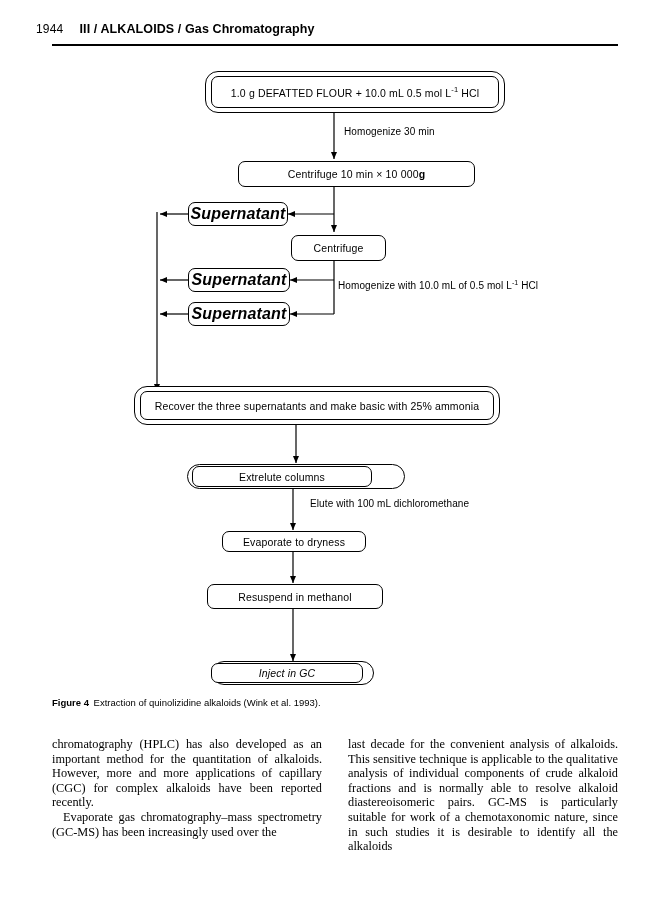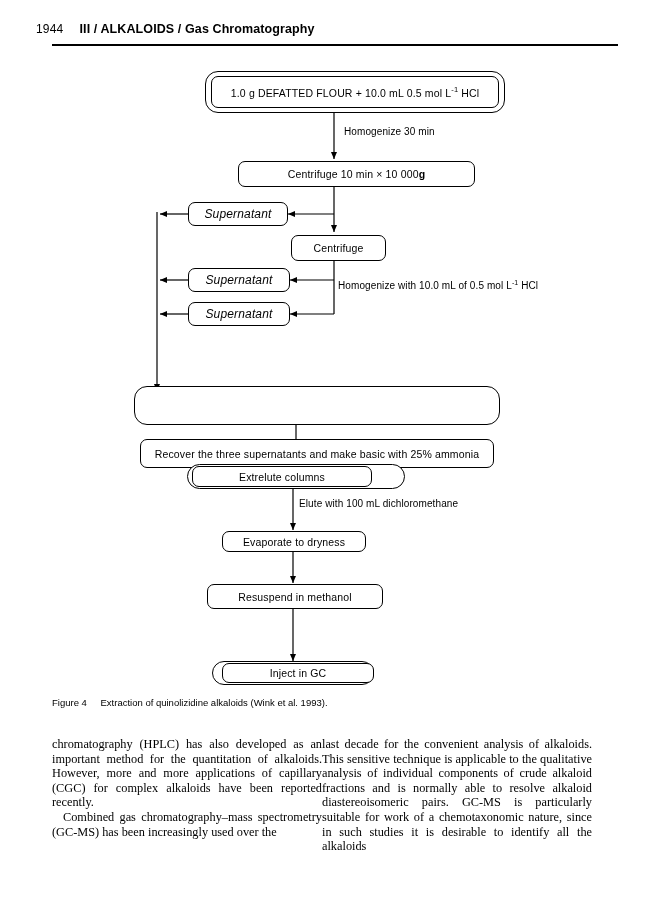--- a/index.html
+++ b/index.html
@@ -35,45 +35,45 @@
     display:flex;align-items:center;justify-content:center;
     font-family:"Liberation Sans", sans-serif;
     font-size:10.5px;color:#000;white-space:nowrap;
     letter-spacing:.15px;
   }
   
   .ring{
     position:absolute;box-sizing:border-box;
     border:1px solid #000;border-radius:13px;background:#fff;
   }
-  .node.italic{font-style:italic;font-size:12px;}
+  .node.italic{font-style:italic;font-size:16px;font-weight:bold;}
   .node sup{font-size:7.5px;vertical-align:super;}
   .bold{font-weight:bold;}
 
   
   .elabel{
     position:absolute;
     font-family:"Liberation Sans", sans-serif;
     font-size:10px;color:#000;white-space:nowrap;letter-spacing:.1px;
   }
   .elabel.ctr{text-align:center;}
   .elabel sup{font-size:7px;vertical-align:super;}
 
   
   .caption{
     position:absolute;left:52px;top:697px;width:566px;
     font-family:"Liberation Sans", sans-serif;
     font-size:9.5px;color:#000;
   }
-  .caption .lbl{font-weight:normal;margin-right:11px;text-align:center;}
+  .caption .lbl{font-weight:bold;margin-right:2px;text-align:center;}
 
   
   .cols{
     position:absolute;left:52px;top:737px;width:566px;
-    display:flex;
+    display:flex;gap:26px;
   }
   .col{width:270px;}
   .col p{
     margin:0;
     font-family:"Liberation Serif", serif;
     font-size:12.3px;line-height:14.6px;
     text-align:justify;color:#000;
     hyphens:none;
   }
   .col p.ind{text-indent:11px;}
@@ -162,54 +162,54 @@
       <span>Supernatant</span>
     </div>
 
     <div class="elabel ctr" style="left:338px;top:279px;width:280px;">
       <div style="text-align:left;">
         <span>Homogenize with 10.0 mL of 0.5 mol L</span><sup>-1</sup><span> HCl</span>
       </div>
     </div>
 
     <div class="ring" style="left:134px;top:386px;width:366px;height:39px;"></div>
-    <div class="node" style="left:140px;top:391px;width:354px;height:29px;margin-top:48px;">
+    <div class="node" style="left:140px;top:391px;width:354px;height:29px;">
       <span>Recover the three supernatants and make basic with 25% ammonia</span>
     </div>
 
     <div class="ring" style="left:187px;top:464px;width:218px;height:25px;"></div>
     <div class="node" style="left:192px;top:466px;width:180px;height:21px;">
       <span>Extrelute columns</span>
     </div>
 
-    <div class="elabel" style="left:299px;top:498px;">Elute with 100 mL dichloromethane</div>
+    <div class="elabel" style="left:310px;top:498px;">Elute with 100 mL dichloromethane</div>
 
     <div class="node" style="left:222px;top:531px;width:144px;height:21px;">
       <span>Evaporate to dryness</span>
     </div>
 
     <div class="node" style="left:207px;top:584px;width:176px;height:25px;">
       <span>Resuspend in methanol</span>
     </div>
 
     <div class="ring" style="left:212px;top:661px;width:162px;height:24px;"></div>
-    <div class="node" style="left:222px;top:663px;width:152px;height:20px;">
+    <div class="node" style="left:211px;top:663px;width:152px;height:20px;font-style:italic;">
       <span>Inject in GC</span>
     </div>
 
   </div>
 
   <div class="caption">
     <span class="lbl">Figure 4</span>
     <span>Extraction of quinolizidine alkaloids (Wink et al. 1993).</span>
   </div>
 
   <div class="cols">
     <div class="col">
       <p>chromatography (HPLC) has also developed as an important method for the quantitation of alkaloids. However, more and more applications of capillary (CGC) for complex alkaloids have been reported recently.</p>
-      <p class="ind">Combined gas chromatography–mass spectrometry (GC-MS) has been increasingly used over the</p>
+      <p class="ind">Evaporate gas chromatography–mass spectrometry (GC-MS) has been increasingly used over the</p>
     </div>
     <div class="col">
       <p>last decade for the convenient analysis of alkaloids. This sensitive technique is applicable to the qualitative analysis of individual components of crude alkaloid fractions and is normally able to resolve alkaloid diastereoisomeric pairs. GC-MS is particularly suitable for work of a chemotaxonomic nature, since in such studies it is desirable to identify all the alkaloids</p>
     </div>
   </div>
 
 </div>
 
 </body></html>

